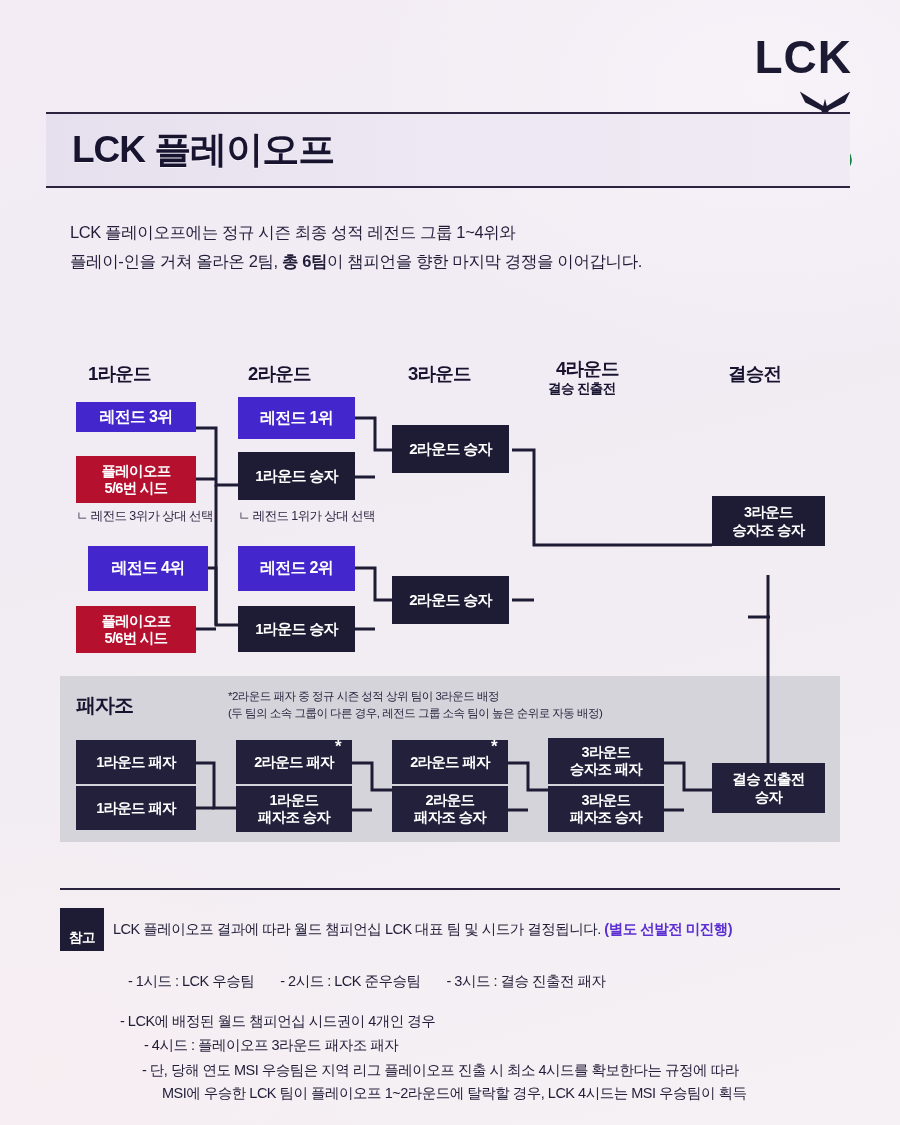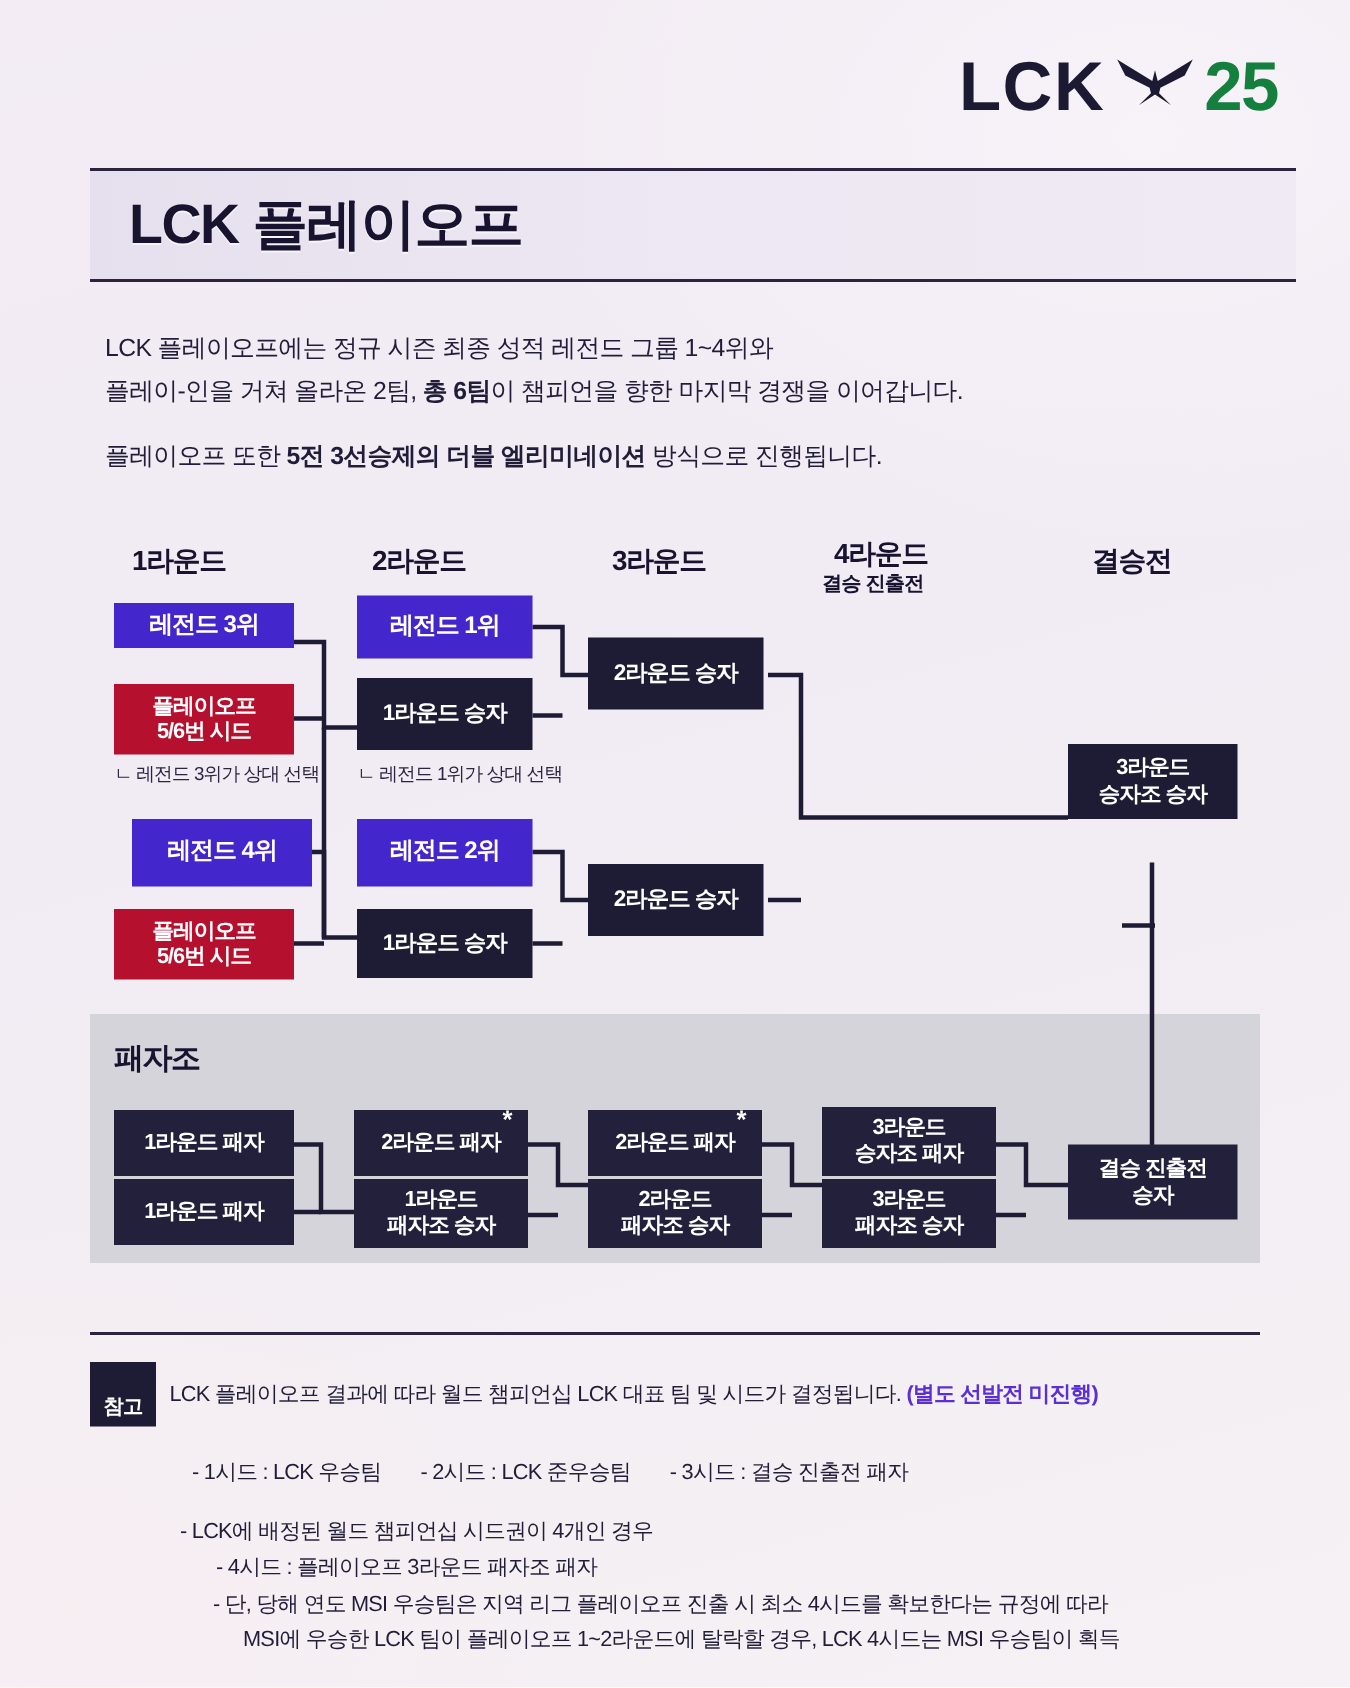--- a/index.html
+++ b/index.html
@@ -11,36 +11,36 @@
       radial-gradient(ellipse 500px 380px at 5% 95%, #f7eef2 0%, rgba(247,238,242,0) 70%),
       linear-gradient(165deg, #f3ecf4 0%, #f1ebf3 35%, #f3eef3 70%, #f6f1f4 100%);
     position:relative;
     overflow:hidden;
     color:#1b1730;
   }
 
   
   .logo-bar {
     position:absolute; top:34px; right:48px;
-    display:flex; align-items:flex-start; gap:6px;
+    display:flex; align-items:flex-end; gap:6px;flex-direction:column;
   }
   .logo-text {
     font-size:46px; font-weight:bold; letter-spacing:1px;
     color:#1c1933; font-family:"Liberation Sans", sans-serif;
     font-stretch:condensed; line-height:1;
   }
   .logo-bird { width:54px; height:40px; display:block; }
   .logo-year {
     font-size:46px; font-weight:bold; color:#15803d; line-height:1;
     letter-spacing:-1px;
   }
 
   
   .title-band {
-    position:absolute; left:60px; top:112px; width:804px; height:76px;
+    position:absolute; left:46px; top:112px; width:804px; height:76px;
     background:linear-gradient(90deg,#e6e0ee 0%, #ece7f2 45%, #efeaf3 100%);
     border-top:2px solid #2a2440;
     border-bottom:2px solid #2a2440;
     display:flex; align-items:center;
   }
   .title-text {
     font-size:37px; font-weight:bold; letter-spacing:-1px;
     color:#181430; margin-left:26px;
     text-shadow:0 1px 0 rgba(255,255,255,.6);
   }
@@ -143,21 +143,20 @@
 </div>
 
 <div class="title-band">
   <span class="title-text">LCK 플레이오프</span>
 </div>
 
 <div class="intro">
   <p>LCK 플레이오프에는 정규 시즌 최종 성적 레전드 그룹 1~4위와</p>
   <p><span>플레이-인을 거쳐 올라온 2팀, </span><b>총 6팀</b><span>이 챔피언을 향한 마지막 경쟁을 이어갑니다.</span></p>
   <div class="gap"></div>
-  <p><span>플레이오프 또한 </span><b>5전 3선승제의 더블 엘리미네이션</b><span> 방식으로 진행됩니다.</span></p>
 </div>
 
 <div class="loser-panel"></div>
 
 <div class="bracket">
 
   <svg class="bk-svg">
     <g stroke="#1e1b34" stroke-width="3" fill="none">
 
       <path d="M196 428 H216 V485 H238"></path>
@@ -219,20 +218,24 @@
   <div class="box dark" style="left:238px; top:606px; width:117px; height:46px; font-size:15px;">1라운드 승자</div>
 
   <div class="box dark" style="left:392px; top:425px; width:117px; height:48px; font-size:15px;">2라운드 승자</div>
   <div class="box dark" style="left:392px; top:576px; width:117px; height:48px; font-size:15px;">2라운드 승자</div>
 
   <div class="box dark" style="left:712px; top:496px; width:113px; height:50px; font-size:14.5px; white-space:pre-line; line-height:1.25;">3라운드
 승자조 승자</div>
 
 
   <div class="loser-title">패자조</div>
+  <div class="loser-note">
+    <div>*2라운드 패자 중 정규 시즌 성적 상위 팀이 3라운드 배정</div>
+    <div>(두 팀의 소속 그룹이 다른 경우, 레전드 그룹 소속 팀이 높은 순위로 자동 배정)</div>
+  </div>
 
   <div class="box navy" style="left:76px; top:740px; width:120px; height:44px; font-size:14.5px;">1라운드 패자</div>
   <div class="box navy" style="left:76px; top:786px; width:120px; height:44px; font-size:14.5px;">1라운드 패자</div>
 
   <div class="box navy" style="left:236px; top:740px; width:116px; height:44px; font-size:14.5px;">2라운드 패자</div>
   <div class="star" style="left:335px; top:738px;">*</div>
   <div class="box navy" style="left:236px; top:786px; width:116px; height:46px; font-size:14.5px; white-space:pre-line; line-height:1.2;">1라운드
 패자조 승자</div>
 
   <div class="box navy" style="left:392px; top:740px; width:116px; height:44px; font-size:14.5px;">2라운드 패자</div>

